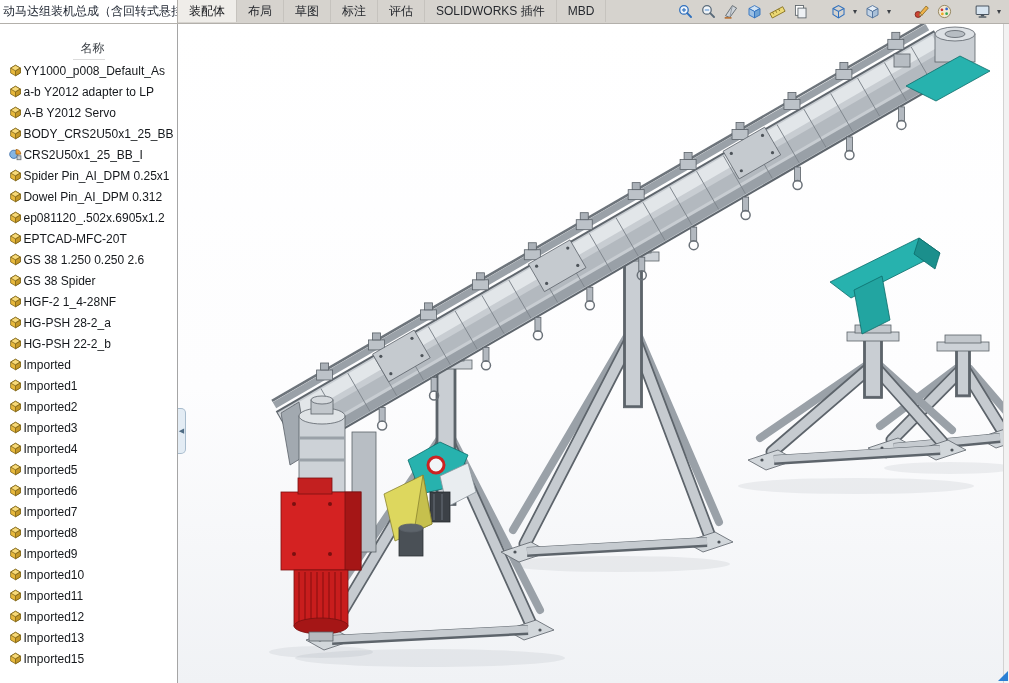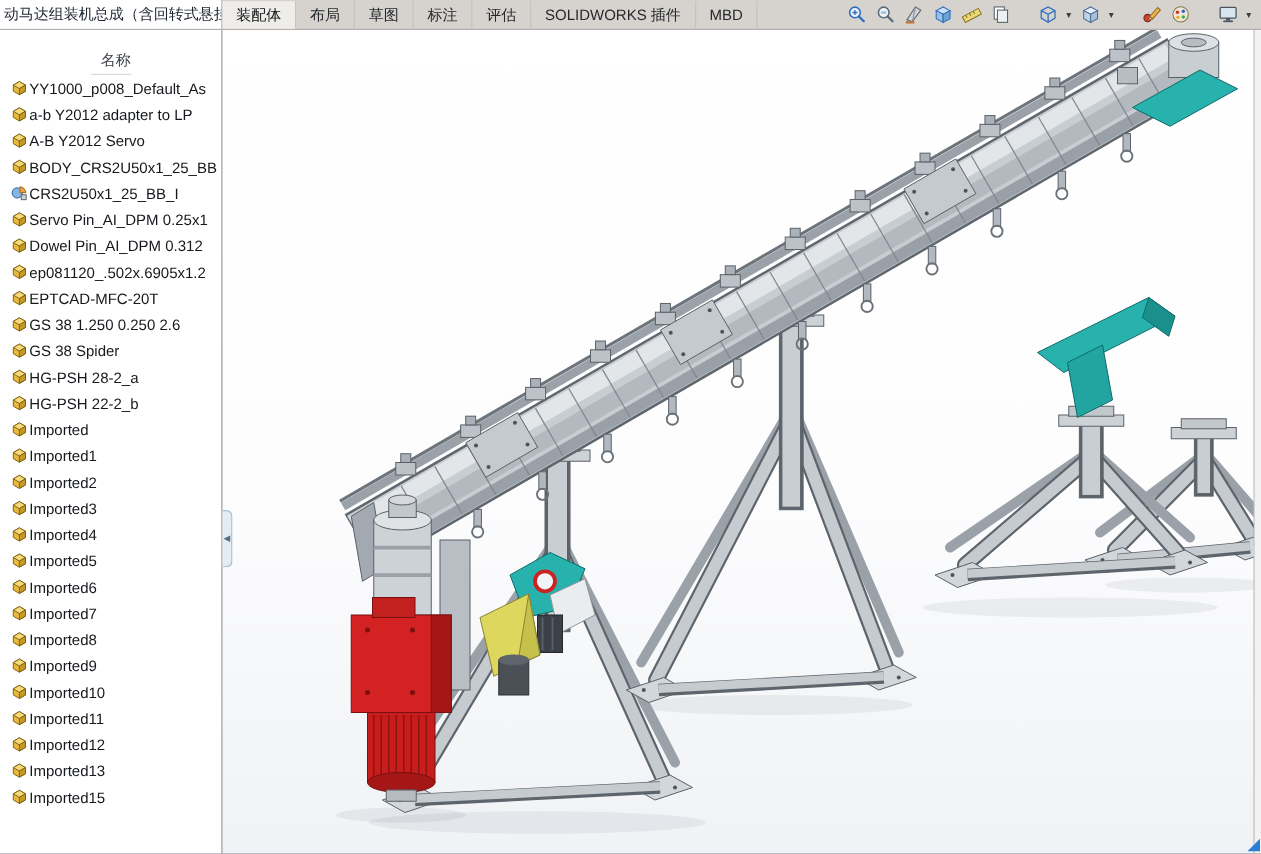--- a/index.html
+++ b/index.html
@@ -4,21 +4,21 @@
 <style>
   *{margin:0;padding:0;box-sizing:border-box;}
   html,body{width:1009px;height:683px;overflow:hidden;background:#fff;
     font-family:"Liberation Sans",sans-serif;}
   .app{width:1009px;height:683px;display:flex;flex-direction:column;position:relative;background:#0f172a;}
 
   
   .topbar{height:24px;flex:none;display:flex;align-items:stretch;background:#d6d3ce;border-bottom:1px solid #b3b0ab;}
   .paneltitle{width:178px;flex:none;background:#ffffff;font-size:12px;color:#1d2430;line-height:23px;
     padding-left:3px;white-space:nowrap;overflow:hidden;border-right:1px solid #b3b0ab;}
-  .tabs{display:flex;align-items:center;}
+  .tabs{display:flex;align-items:flex-start;}
   .tab{font-size:12px;color:#26292e;padding:0 11px;line-height:22px;border-right:1px solid #c6c3be;cursor:default;white-space:nowrap;}
   .tab.active{background:#efede9;color:#101216;}
   .toolbar{margin-left:auto;display:flex;align-items:center;gap:3px;padding-right:6px;}
   .tbicon{width:20px;height:20px;display:flex;align-items:center;justify-content:center;}
   .tbicon svg{width:17px;height:17px;display:block;}
   .dd{font-size:8px;color:#3c4046;width:8px;text-align:center;line-height:20px;}
   .tbgap{width:12px;height:1px;}
 
   
   .main{flex:1;display:flex;min-height:0;}
@@ -205,21 +205,21 @@
             <span class="tlabel">CRS2U50x1_25_BB_I</span>
           </div>
           <div class="trow">
             <span class="ticon">
               <svg viewBox="0 0 16 16">
                 <polygon points="2.8,5.4 8,2.4 13.2,5.4 13.2,10.6 8,13.6 2.8,10.6" fill="#e8b93c" stroke="#7a6015" stroke-width="0.8"></polygon>
                 <polygon points="2.8,5.4 8,8.4 13.2,5.4 8,2.4" fill="#f7d978" stroke="#7a6015" stroke-width="0.8"></polygon>
                 <polygon points="8,8.4 13.2,5.4 13.2,10.6 8,13.6" fill="#c79a28" stroke="#7a6015" stroke-width="0.8"></polygon>
               </svg>
             </span>
-            <span class="tlabel">Servo Pin_AI_DPM 0.25x1</span>
+            <span class="tlabel">Spider Pin_AI_DPM 0.25x1</span>
           </div>
           <div class="trow">
             <span class="ticon">
               <svg viewBox="0 0 16 16">
                 <polygon points="2.8,5.4 8,2.4 13.2,5.4 13.2,10.6 8,13.6 2.8,10.6" fill="#e8b93c" stroke="#7a6015" stroke-width="0.8"></polygon>
                 <polygon points="2.8,5.4 8,8.4 13.2,5.4 8,2.4" fill="#f7d978" stroke="#7a6015" stroke-width="0.8"></polygon>
                 <polygon points="8,8.4 13.2,5.4 13.2,10.6 8,13.6" fill="#c79a28" stroke="#7a6015" stroke-width="0.8"></polygon>
               </svg>
             </span>
             <span class="tlabel">Dowel Pin_AI_DPM 0.312</span>
@@ -256,20 +256,30 @@
           </div>
           <div class="trow">
             <span class="ticon">
               <svg viewBox="0 0 16 16">
                 <polygon points="2.8,5.4 8,2.4 13.2,5.4 13.2,10.6 8,13.6 2.8,10.6" fill="#e8b93c" stroke="#7a6015" stroke-width="0.8"></polygon>
                 <polygon points="2.8,5.4 8,8.4 13.2,5.4 8,2.4" fill="#f7d978" stroke="#7a6015" stroke-width="0.8"></polygon>
                 <polygon points="8,8.4 13.2,5.4 13.2,10.6 8,13.6" fill="#c79a28" stroke="#7a6015" stroke-width="0.8"></polygon>
               </svg>
             </span>
             <span class="tlabel">GS 38 Spider</span>
+          </div>
+          <div class="trow">
+            <span class="ticon">
+              <svg viewBox="0 0 16 16">
+                <polygon points="2.8,5.4 8,2.4 13.2,5.4 13.2,10.6 8,13.6 2.8,10.6" fill="#e8b93c" stroke="#7a6015" stroke-width="0.8"></polygon>
+                <polygon points="2.8,5.4 8,8.4 13.2,5.4 8,2.4" fill="#f7d978" stroke="#7a6015" stroke-width="0.8"></polygon>
+                <polygon points="8,8.4 13.2,5.4 13.2,10.6 8,13.6" fill="#c79a28" stroke="#7a6015" stroke-width="0.8"></polygon>
+              </svg>
+            </span>
+            <span class="tlabel">HGF-2 1_4-28NF</span>
           </div>
           <div class="trow">
             <span class="ticon">
               <svg viewBox="0 0 16 16">
                 <polygon points="2.8,5.4 8,2.4 13.2,5.4 13.2,10.6 8,13.6 2.8,10.6" fill="#e8b93c" stroke="#7a6015" stroke-width="0.8"></polygon>
                 <polygon points="2.8,5.4 8,8.4 13.2,5.4 8,2.4" fill="#f7d978" stroke="#7a6015" stroke-width="0.8"></polygon>
                 <polygon points="8,8.4 13.2,5.4 13.2,10.6 8,13.6" fill="#c79a28" stroke="#7a6015" stroke-width="0.8"></polygon>
               </svg>
             </span>
             <span class="tlabel">HG-PSH 28-2_a</span>

